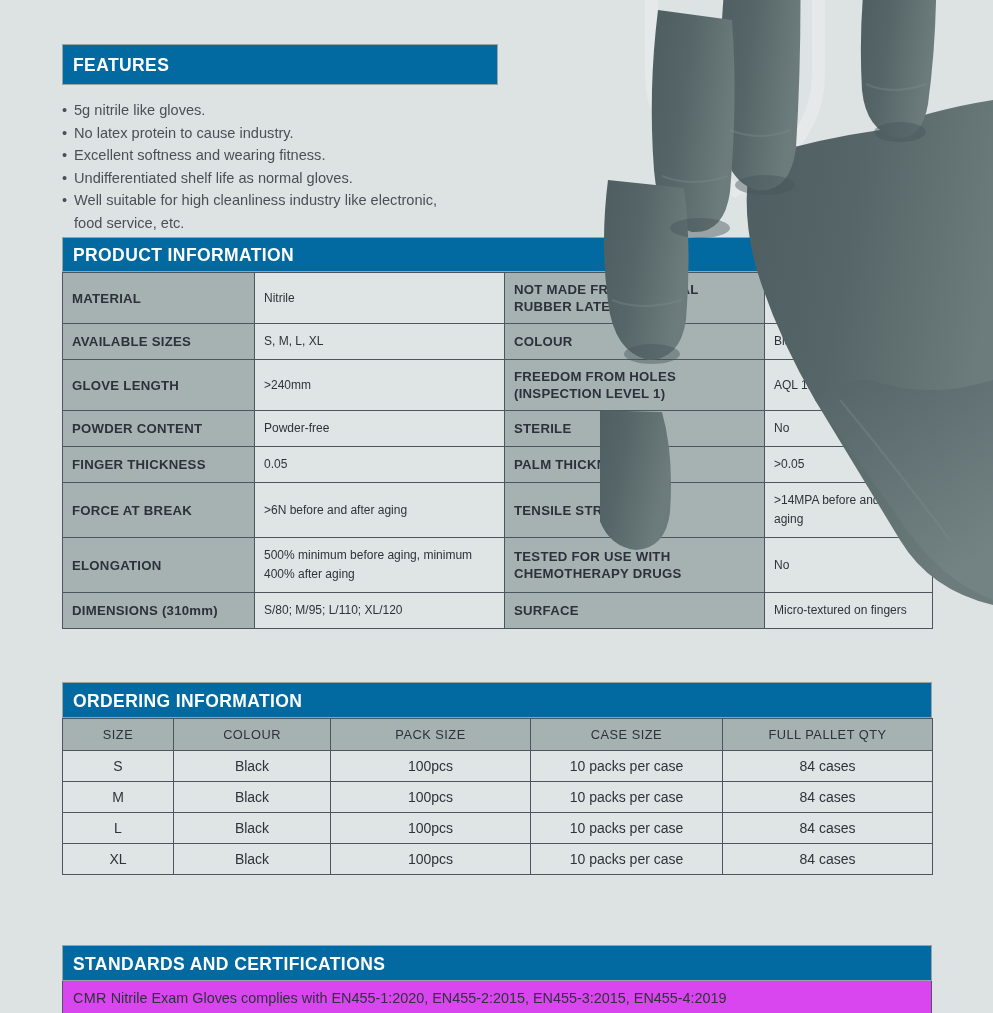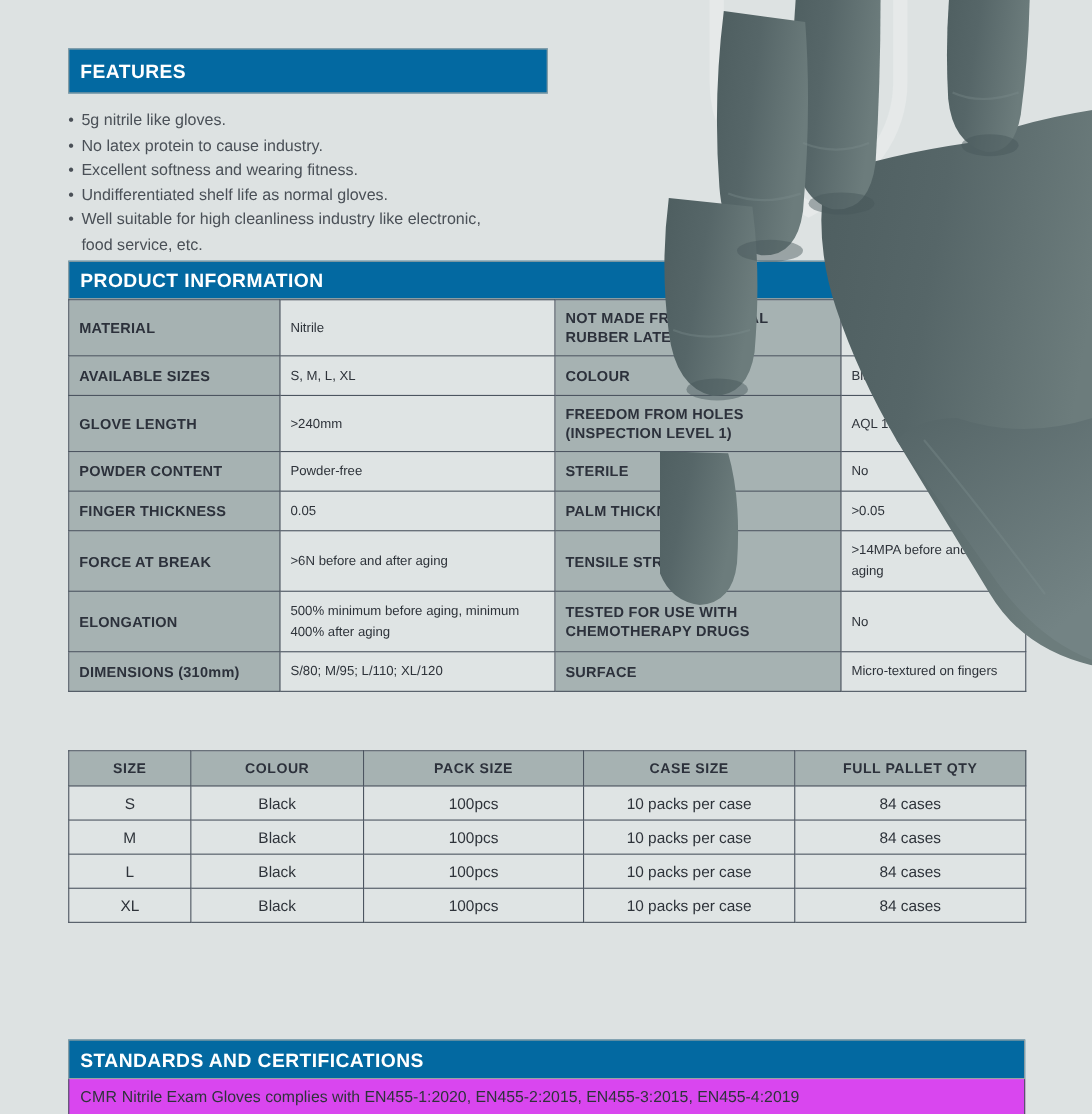--- a/index.html
+++ b/index.html
@@ -119,21 +119,21 @@
   #product-bar { width: 870px; height: 35px; padding-top: 7px; }
   #product-table { width: 870px; }
 
   
   #ordering-section { left: 62px; top: 682px; width: 870px; }
   #ordering-bar { width: 870px; height: 36px; padding-top: 8px; }
   #ordering-table { width: 870px; }
   #ordering-table th {
     background: #a6b2b2;
     color: #2c313b;
-    font-weight: bold;
+    font-weight: normal;
     font-size: 12.8px;
     letter-spacing: .5px;
     padding: 8px 4px;
     text-align: center;
   }
   #ordering-table td {
     background: #dfe4e4;
     color: #2e333a;
     font-size: 14px;
     text-align: center;
@@ -289,20 +289,21 @@
           <td class="lbl">DIMENSIONS (310mm)</td>
           <td class="val">S/80; M/95; L/110; XL/120</td>
           <td class="lbl">SURFACE</td>
           <td class="val">Micro-textured on fingers</td>
         </tr>
       </tbody>
     </table>
   </div>
 
   <div class="section" id="ordering-section">
+    <div class="bar" id="ordering-bar">ORDERING INFORMATION</div>
     <table id="ordering-table">
       <colgroup>
         <col style="width:111px">
           <col style="width:157px">
           <col style="width:200px">
           <col style="width:192px">
           <col style="width:210px">
       </colgroup>
       <thead>
         <tr>

